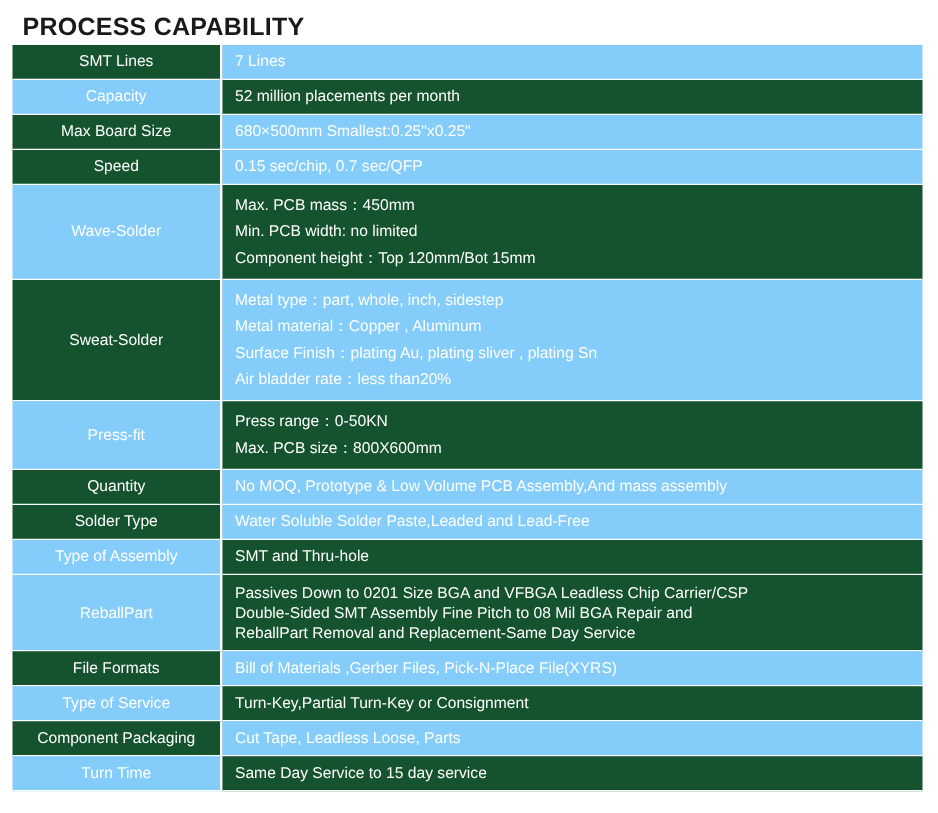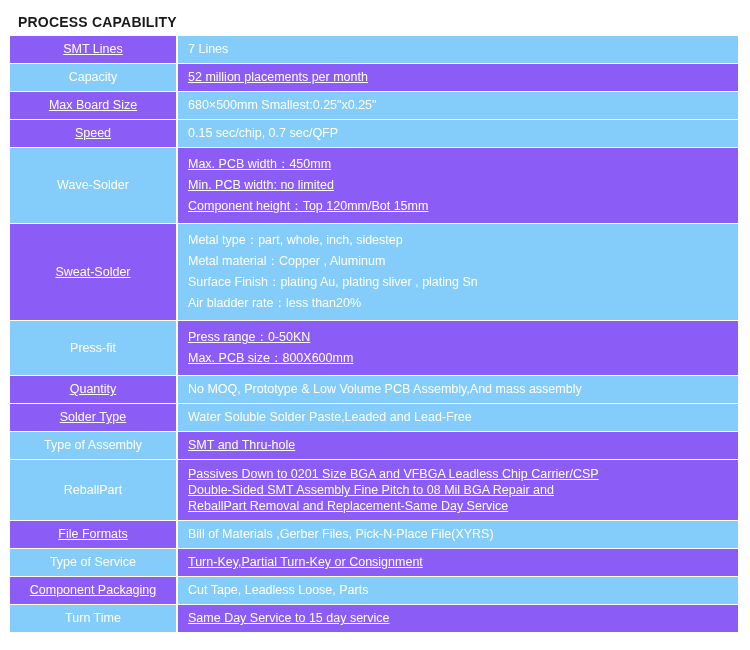--- a/index.html
+++ b/index.html
@@ -20,21 +20,21 @@
     width: 750px;
     height: 650px;
     overflow: hidden;
     background: #ffffff;
   }
 
   .page-title {
     position: absolute;
     left: 18px;
     top: 10px;
-    font-size: 14px;
+    font-size: 20px;
     font-weight: bold;
     letter-spacing: 0.2px;
     color: #1a1a1a;
     font-family: "Liberation Sans", sans-serif;
     line-height: 24px;
     white-space: nowrap;
   }
 
   .cap-table {
     position: absolute;
@@ -70,21 +70,21 @@
   td.value-cell {
     text-align: left;
     color: #ffffff;
     font-size: 12.5px;
     line-height: 15px;
     padding: 6px 0 6px 10px;
     border-bottom: 1px solid #ffffff;
   }
 
   
-  .tone-dark  { background: #8b5cf6; text-decoration: underline; }
+  .tone-dark  { background: #14532d; }
   .tone-light { background: #84cdfb; }
 
   
   .value-cell .line {
     display: block;
     padding: 3px 0;
     white-space: nowrap;
   }
   .value-cell .line.tight {
     padding: 0;
@@ -139,21 +139,21 @@
           </td>
           <td class="value-cell tone-light">
             <span class="single">0.15 sec/chip, 0.7 sec/QFP</span>
           </td>
         </tr>
         <tr>
           <td class="label-cell tone-light">
             <span class="label-text">Wave-Solder</span>
           </td>
           <td class="value-cell tone-dark">
-            <span class="line">Max. PCB width：450mm</span>
+            <span class="line">Max. PCB mass：450mm</span>
             <span class="line">Min. PCB width: no limited</span>
             <span class="line">Component height：Top 120mm/Bot 15mm</span>
           </td>
         </tr>
         <tr>
           <td class="label-cell tone-dark">
             <span class="label-text">Sweat-Solder</span>
           </td>
           <td class="value-cell tone-light">
             <span class="line">Metal type：part, whole, inch, sidestep</span>

